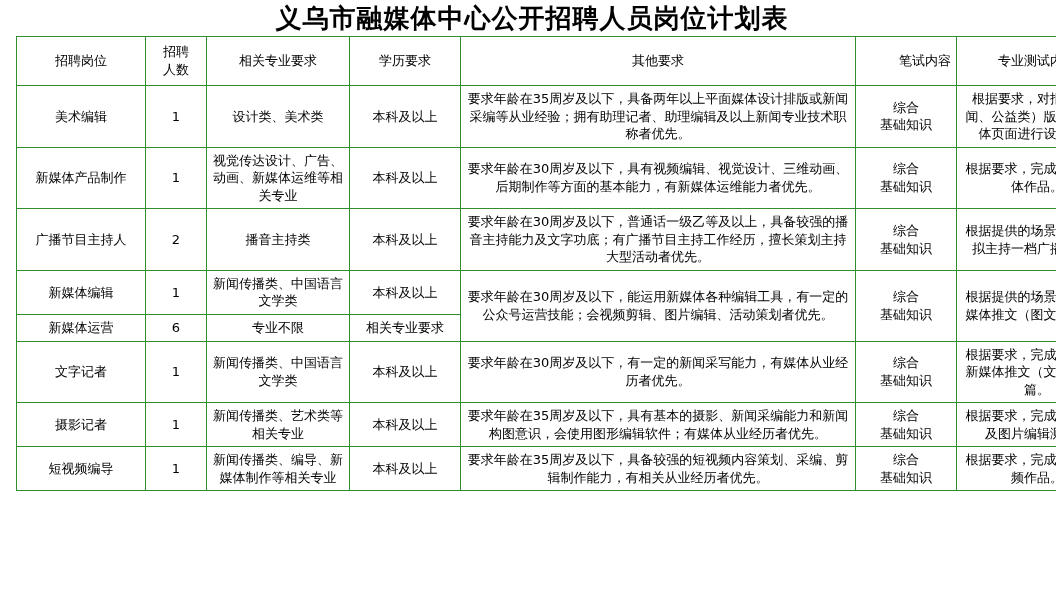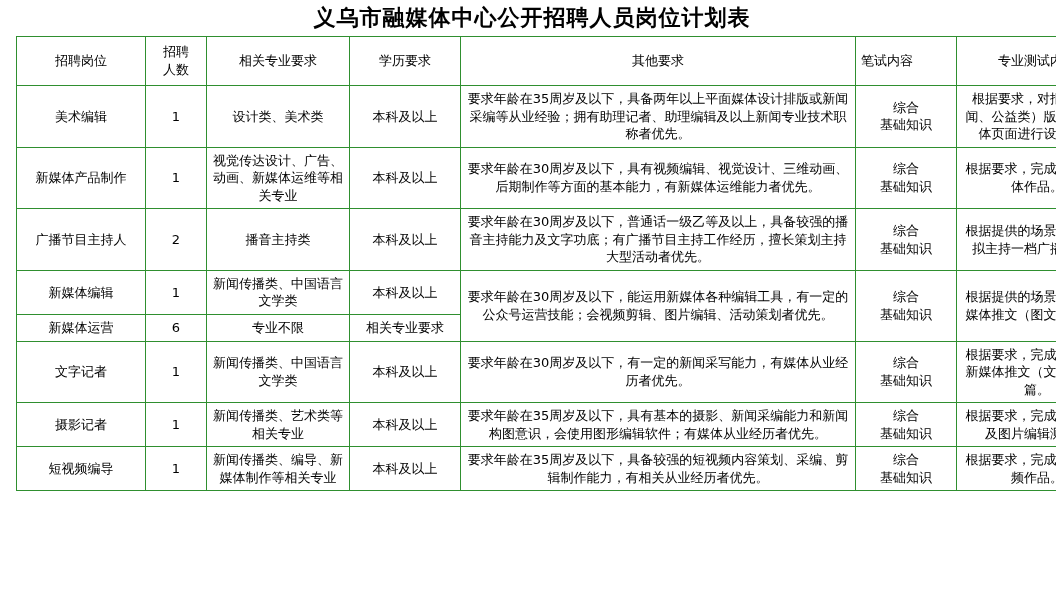--- a/index.html
+++ b/index.html
@@ -22,21 +22,21 @@
   }
   .title-bar {
     height: 36px;
     display: flex;
     align-items: center;
     justify-content: center;
     padding-left: 18px;
     padding-right: 10px;
   }
   .title-text {
-    font-size: 22px;
+    font-size: 26px;
     font-weight: bold;
     letter-spacing: 1px;
     text-align: center;
   }
   table.plan {
     border-collapse: collapse;
     table-layout: fixed;
     width: 1036px;
     margin-left: 16px;
     border: 1px solid #2f8f2f;
@@ -52,21 +52,21 @@
   thead td {
     text-align: center;
     height: 40px;
     font-size: 13.5px;
   }
   .c-post   { width: 118px; text-align: center; }
   .c-num    { width: 50px;  text-align: center; }
   .c-major  { width: 132px; text-align: left; }
   .c-edu    { width: 100px; text-align: center; }
   .c-other  { width: 384px; text-align: left; margin-left: 30px; }
-  .c-exam   { width: 90px;  text-align: left; }
+  .c-exam   { width: 90px;  text-align: right; }
   .c-test   { width: 150px; text-align: left; }
   .hdr-other { text-align: center; }
   .hdr-major { text-align: center; }
   .hdr-test  { text-align: center; }
   td.center { text-align: center; }
   td.left { text-align: center; }
   .num-head {
     line-height: 1.2;
   }
   .wrap-txt {

